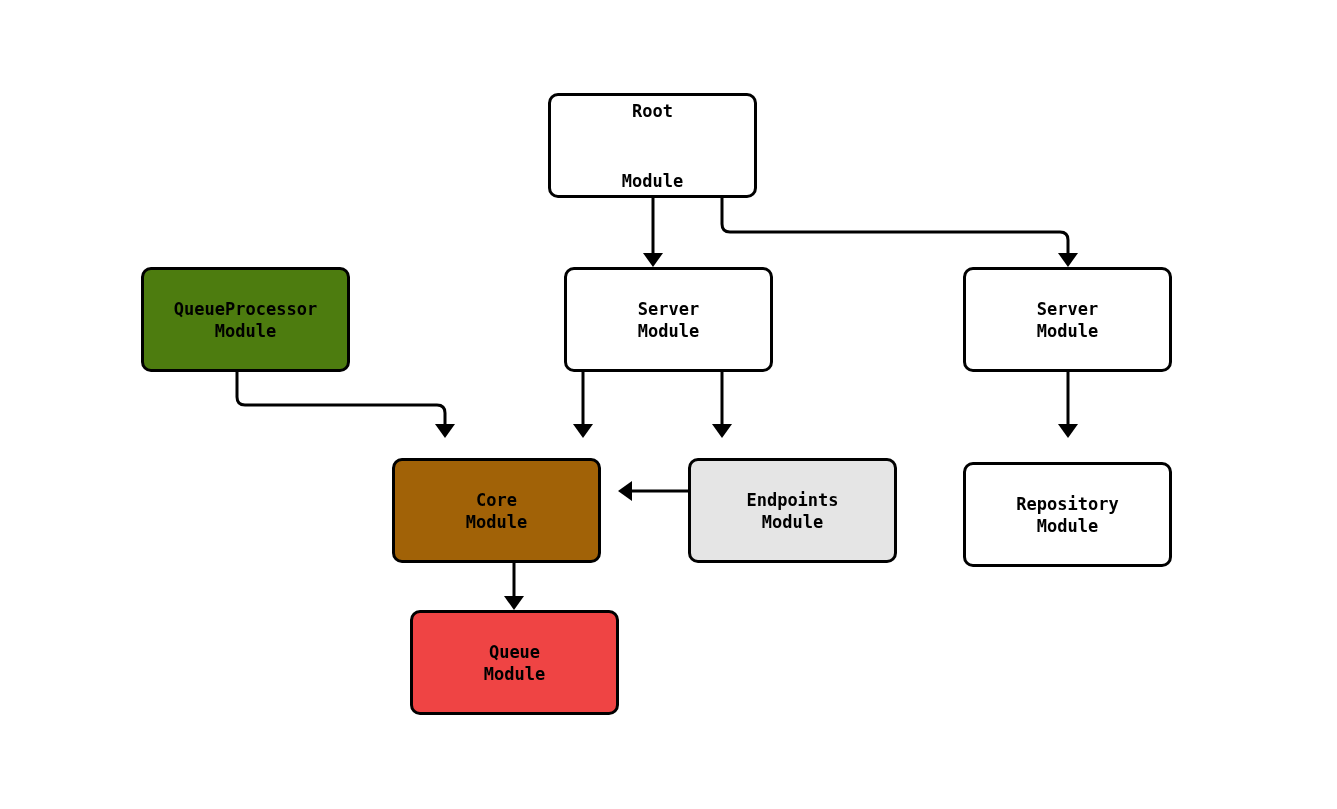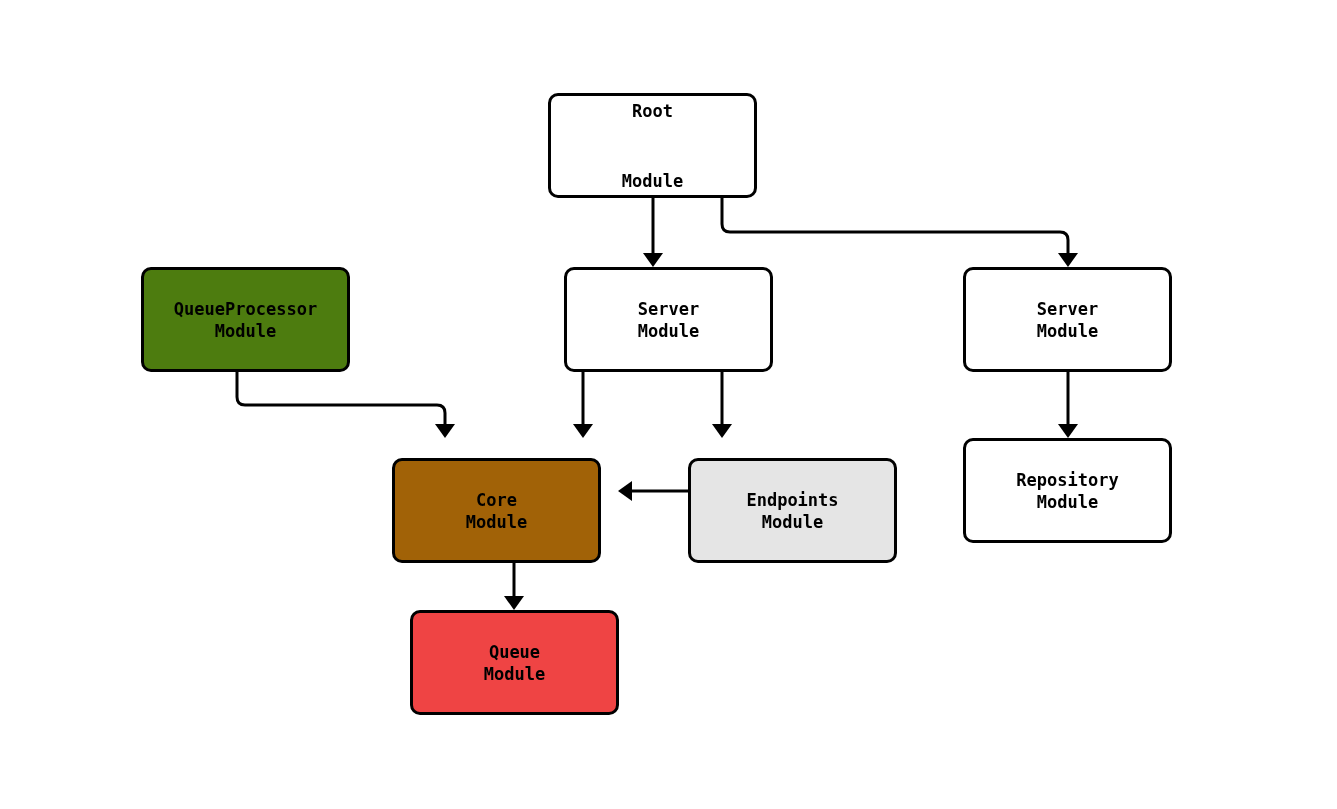--- a/index.html
+++ b/index.html
@@ -84,21 +84,21 @@
       <span>Module</span>
     </div>
     <div class="node" style="left: 392px; top: 438px; background: #a16207; border-color: rgb(0, 0, 0); margin-top: 20px;">
       <span>Core</span>
       <span>Module</span>
     </div>
     <div class="node" style="left: 688px; top: 458px; background: #e5e5e5; border-color: rgb(0, 0, 0); justify-content: center;">
       <span>Endpoints</span>
       <span>Module</span>
     </div>
-    <div class="node" style="left: 963px; top: 438px; background: rgb(255, 255, 255); border-color: rgb(0, 0, 0);">
+    <div class="node" style="left: 963px; top: 462px; background: rgb(255, 255, 255); border-color: rgb(0, 0, 0);">
       <span>Repository</span>
       <span>Module</span>
     </div>
     <div class="node" style="left: 410px; top: 610px; background: #ef4444; border-color: rgb(0, 0, 0);">
       <span>Queue</span>
       <span>Module</span>
     </div>
   </div>
 
 </body></html>

